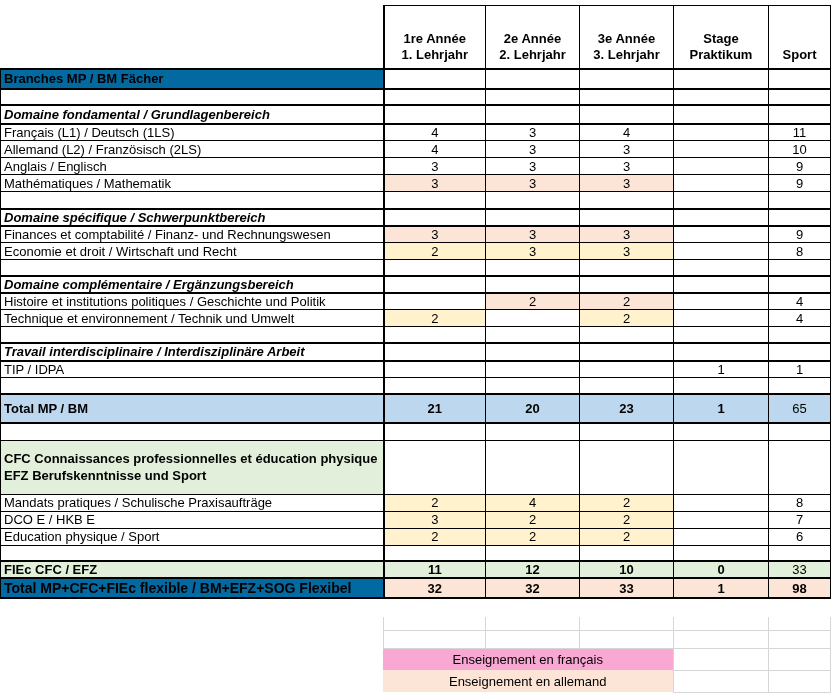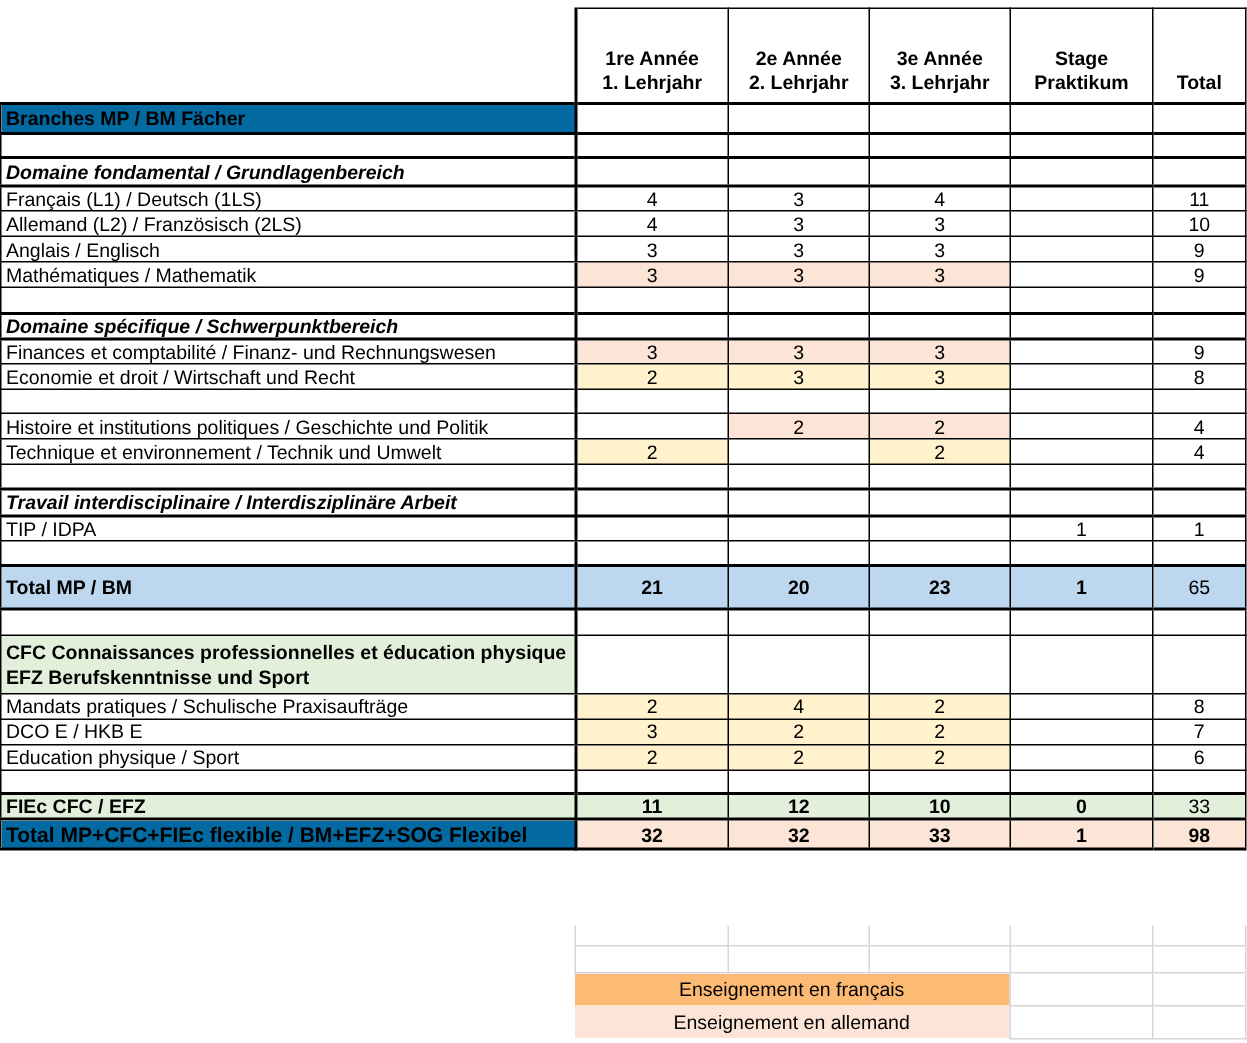--- a/index.html
+++ b/index.html
@@ -47,21 +47,21 @@
         <tr style="height: 63px;">
           <td class="hlab"></td>
           <td class="b hcell col0">1re Année
 1. Lehrjahr</td>
           <td class="b hcell">2e Année
 2. Lehrjahr</td>
           <td class="b hcell">3e Année
 3. Lehrjahr</td>
           <td class="b hcell">Stage
 Praktikum</td>
-          <td class="b hcell">Total</td>
+          <td class="b hcell">Sport</td>
         </tr>
         <tr class="box" style="height: 20px;">
           <td class="b lab bld" style="background: #0369a1;">Branches MP / BM Fächer</td>
           <td class="b val col0"></td>
           <td class="b val"></td>
           <td class="b val"></td>
           <td class="b val"></td>
           <td class="b val"></td>
         </tr>
         <tr style="height: 16px;">
@@ -139,20 +139,28 @@
         <tr style="height: 17px;">
           <td class="b lab">Economie et droit / Wirtschaft und Recht</td>
           <td class="b val col0" style="background: rgb(255, 242, 204);">2</td>
           <td class="b val" style="background: rgb(255, 242, 204);">3</td>
           <td class="b val" style="background: rgb(255, 242, 204);">3</td>
           <td class="b val"></td>
           <td class="b val">8</td>
         </tr>
         <tr style="height: 16px;">
           <td class="b lab"></td>
+          <td class="b val col0"></td>
+          <td class="b val"></td>
+          <td class="b val"></td>
+          <td class="b val"></td>
+          <td class="b val"></td>
+        </tr>
+        <tr class="sec" style="height: 17px;">
+          <td class="b lab">Domaine complémentaire / Ergänzungsbereich</td>
           <td class="b val col0"></td>
           <td class="b val"></td>
           <td class="b val"></td>
           <td class="b val"></td>
           <td class="b val"></td>
         </tr>
         <tr style="height: 17px;">
           <td class="b lab">Histoire et institutions politiques / Geschichte und Politik</td>
           <td class="b val col0"></td>
           <td class="b val" style="background: rgb(252, 228, 214);">2</td>
@@ -209,21 +217,21 @@
           <td class="b val" style="background: rgb(189, 215, 238);">65</td>
         </tr>
         <tr style="height: 17px;">
           <td class="b lab"></td>
           <td class="b val col0"></td>
           <td class="b val"></td>
           <td class="b val"></td>
           <td class="b val"></td>
           <td class="b val"></td>
         </tr>
-        <tr style="height: 39px; margin-top: 20px;">
+        <tr style="height: 54px; margin-top: 20px;">
           <td class="b lab bld mlab" style="background: rgb(226, 239, 218);">CFC Connaissances professionnelles et éducation physique
 EFZ Berufskenntnisse und Sport</td>
           <td class="b val col0"></td>
           <td class="b val"></td>
           <td class="b val"></td>
           <td class="b val"></td>
           <td class="b val"></td>
         </tr>
         <tr style="height: 17px;">
           <td class="b lab">Mandats pratiques / Schulische Praxisaufträge</td>
@@ -297,21 +305,21 @@
       <tr class="r2">
         <td class="gl"></td>
         <td class="g"></td>
         <td class="g"></td>
         <td class="g"></td>
         <td class="g"></td>
         <td class="g"></td>
       </tr>
       <tr class="r3">
         <td class="gl"></td>
-        <td class="band" colspan="3" style="background: #fdba74;">Enseignement en français</td>
+        <td class="band" colspan="3" style="background: #f9a8d4;">Enseignement en français</td>
         <td class="g"></td>
         <td class="g"></td>
       </tr>
       <tr class="r4">
         <td class="gl"></td>
         <td class="band" colspan="3" style="background: rgb(252, 228, 214);">Enseignement en allemand</td>
         <td class="g"></td>
         <td class="g"></td>
       </tr>
     </tbody>

